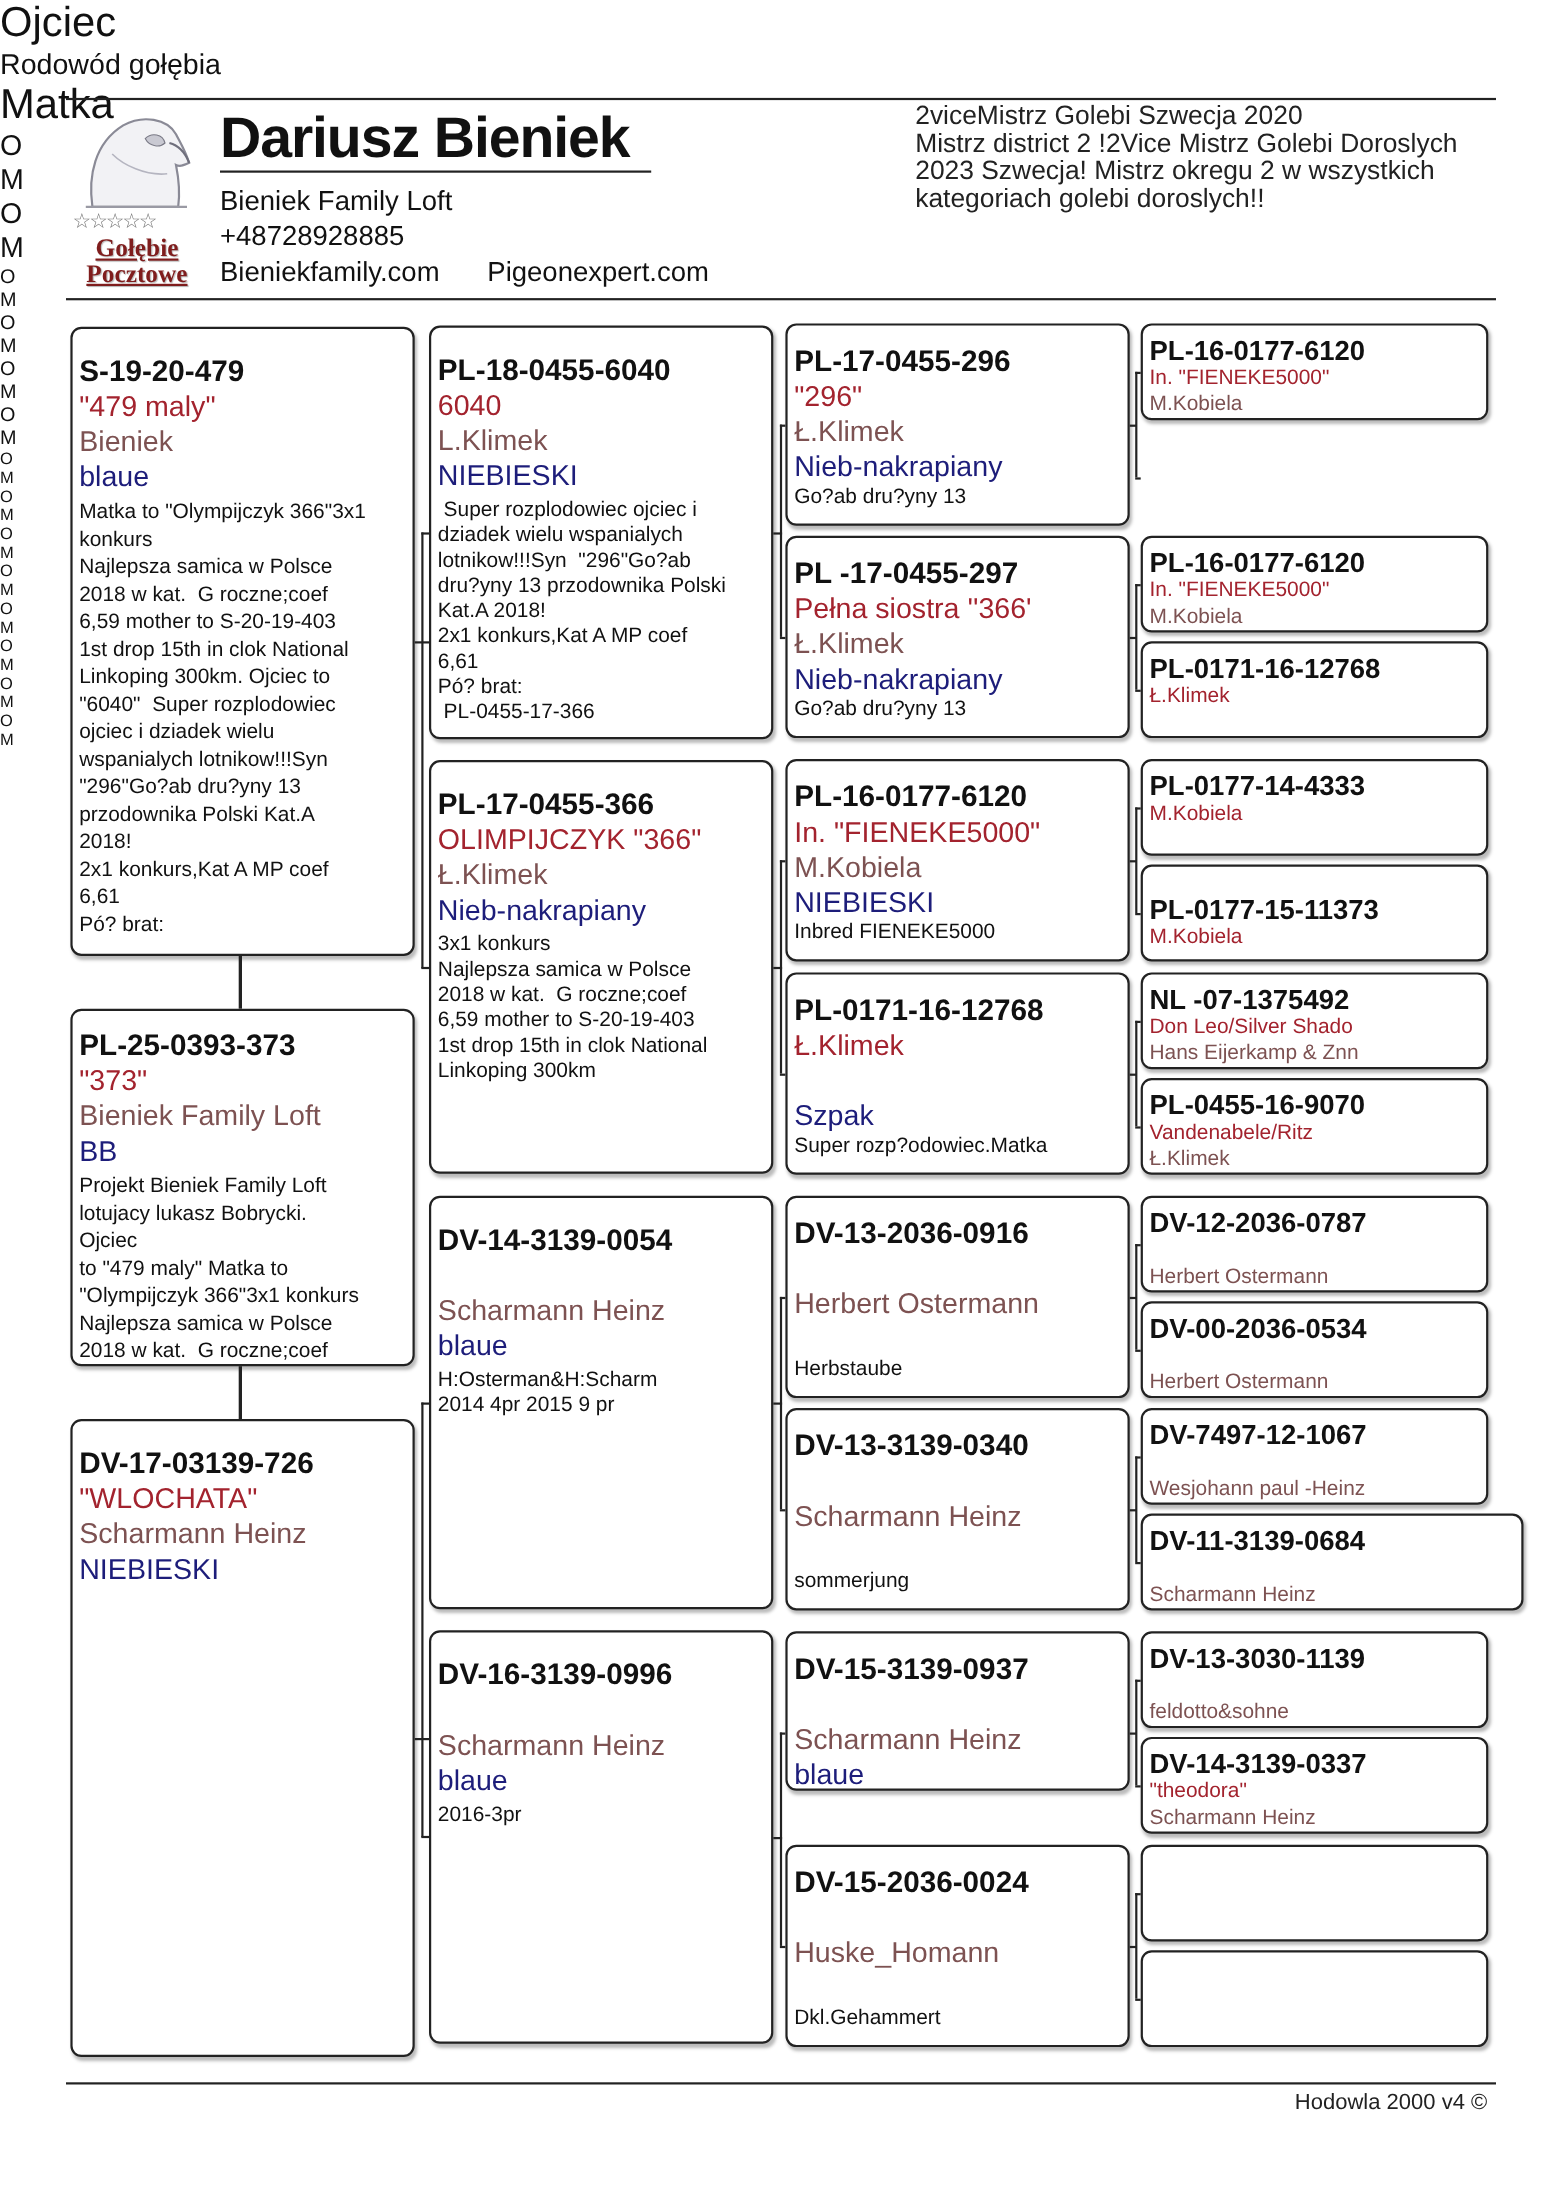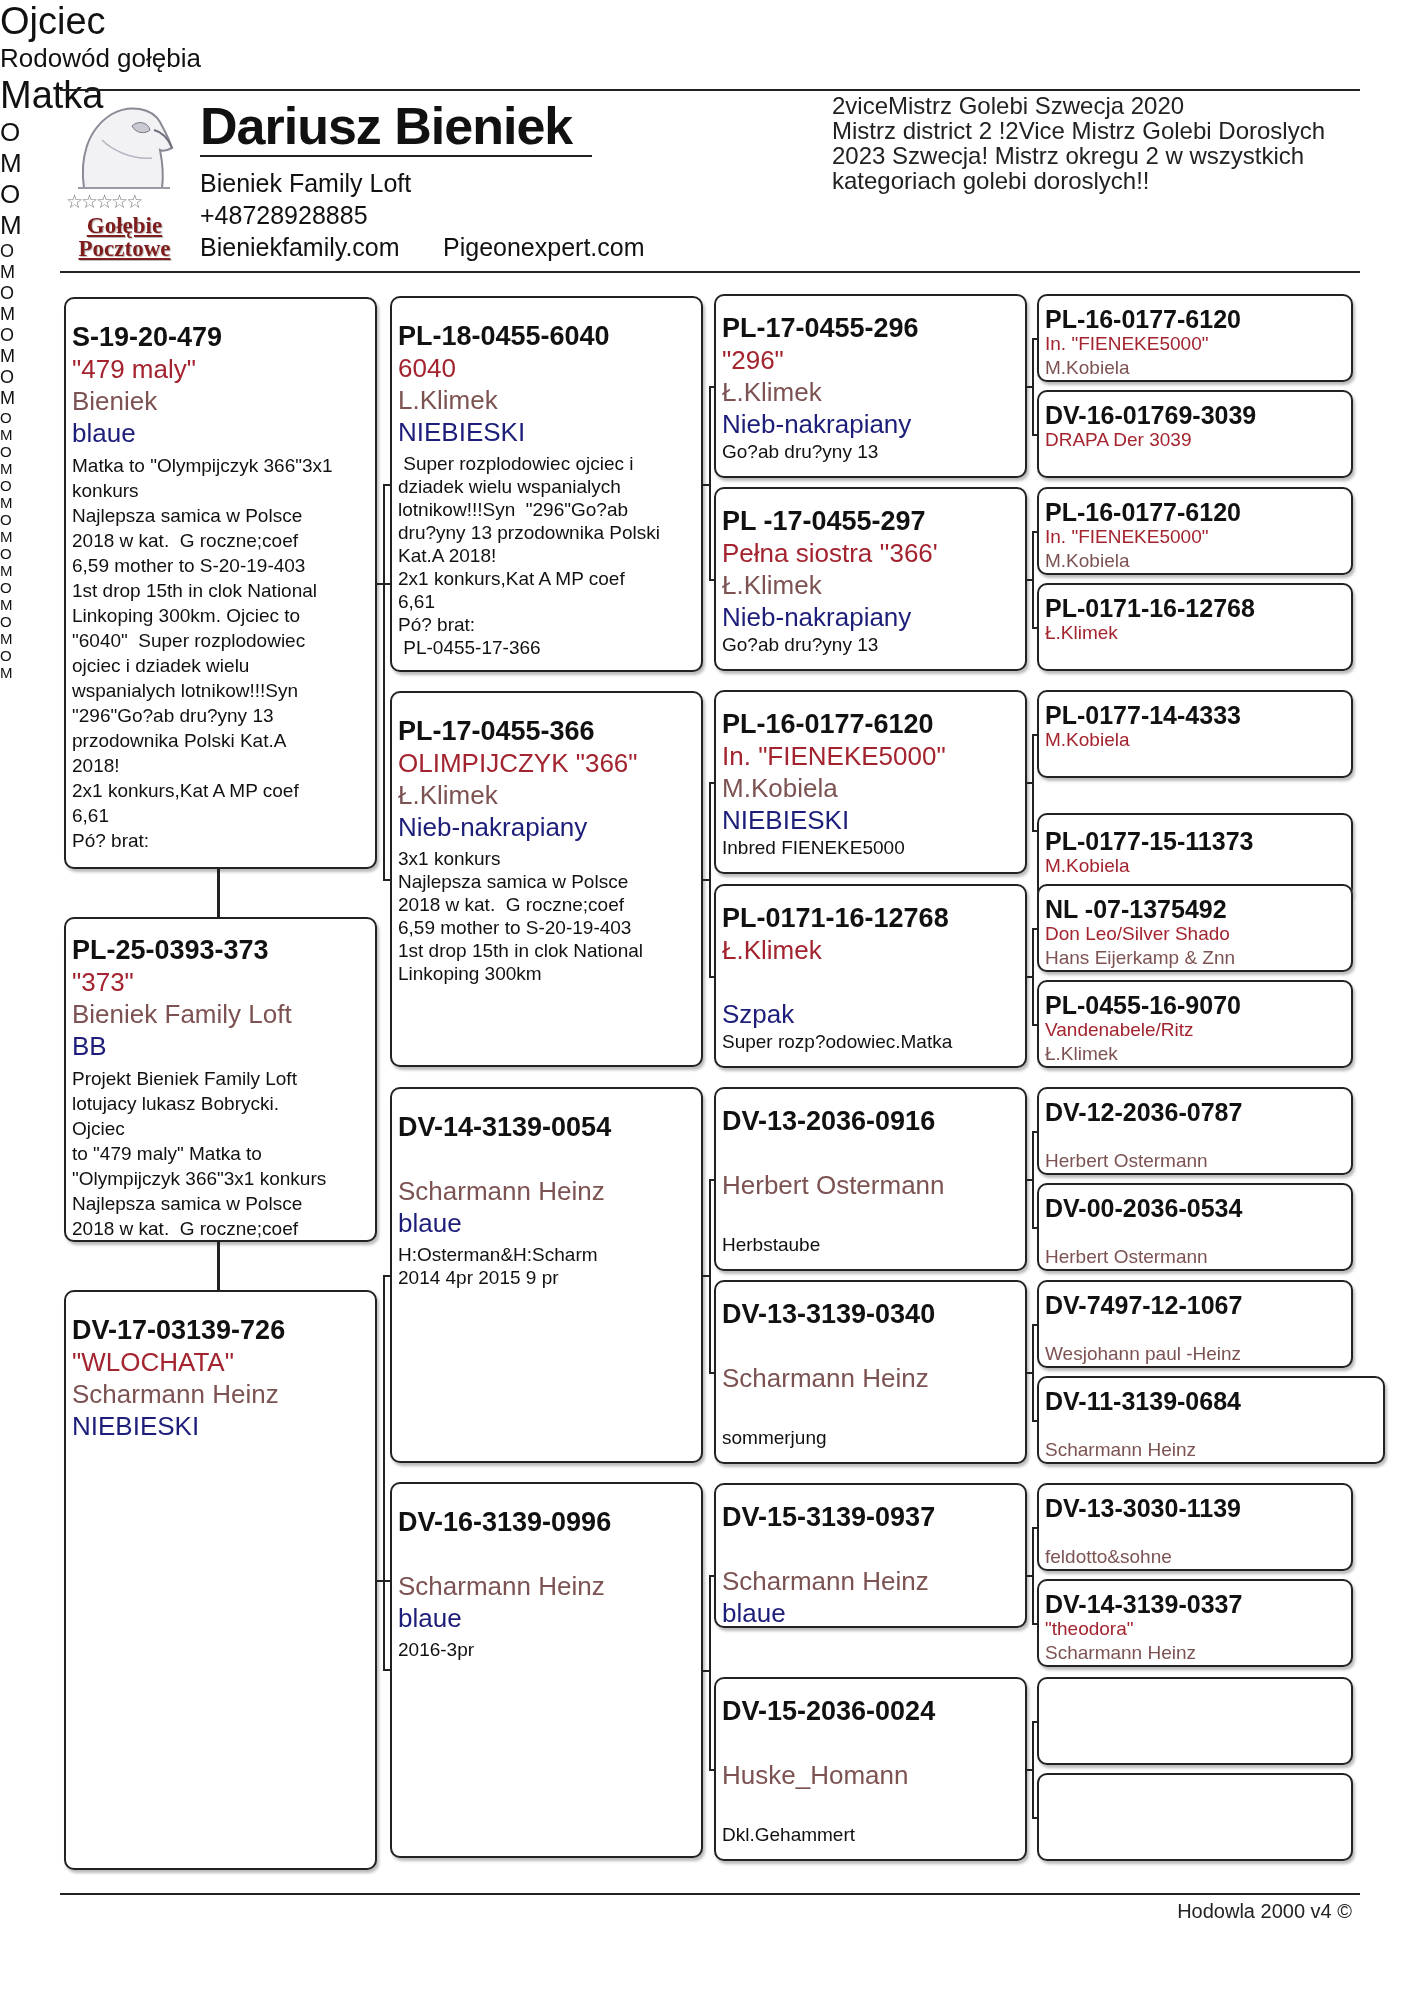--- a/index.html
+++ b/index.html
@@ -249,45 +249,40 @@
     <div class="conn" style="left:703px;top:1670px;width:8px;height:2px;"></div>
     <div class="conn" style="left:709px;top:1575px;width:2px;height:194px;"></div>
     <div class="conn" style="left:709px;top:1575px;width:5px;height:2px;"></div>
     <div class="conn" style="left:709px;top:1769px;width:5px;height:2px;"></div>
     <div class="box c4" style="left:1037px;top:294px;width:316px;height:88px;padding-top:10.25px;">
       <div class="ring">PL-16-0177-6120</div>
       <div class="pname">In. "FIENEKE5000"</div>
       <div class="breeder">M.Kobiela</div>
     </div>
     <div class="legend" style="left: 1077px; top: 285.75px; font-size: 15px;">O</div>
-    <div class="box c4" style="left:1037px;top:390px;width:316px;height:88px;padding-top:10.25px;">
-      <div class="ring">DV-16-01769-3039</div>
-      <div class="pname">DRAPA Der 3039</div>
-      <div class="breeder"></div>
-    </div>
     <div class="legend" style="left: 1077px; top: 381.75px; font-size: 15px;">M</div>
     <div class="box c4" style="left:1037px;top:487px;width:316px;height:88px;padding-top:10.25px;">
       <div class="ring">PL-16-0177-6120</div>
       <div class="pname">In. "FIENEKE5000"</div>
       <div class="breeder">M.Kobiela</div>
     </div>
     <div class="legend" style="left: 1077px; top: 478.75px; font-size: 15px;">O</div>
     <div class="box c4" style="left:1037px;top:583px;width:316px;height:88px;padding-top:10.25px;">
       <div class="ring">PL-0171-16-12768</div>
       <div class="pname">Ł.Klimek</div>
       <div class="breeder"></div>
     </div>
     <div class="legend" style="left: 1077px; top: 574.75px; font-size: 15px;">M</div>
     <div class="box c4" style="left:1037px;top:690px;width:316px;height:88px;padding-top:10.25px;">
       <div class="ring">PL-0177-14-4333</div>
       <div class="pname">M.Kobiela</div>
       <div class="breeder"></div>
     </div>
     <div class="legend" style="left: 1077px; top: 681.75px; font-size: 15px;">O</div>
-    <div class="box c4" style="left:1037px;top:813px;width:316px;height:88px;padding-top:13px;">
+    <div class="box c4" style="left:1037px;top:786px;width:316px;height:88px;padding-top:26px;">
       <div class="ring">PL-0177-15-11373</div>
       <div class="pname">M.Kobiela</div>
       <div class="breeder"></div>
     </div>
     <div class="legend" style="left: 1077px; top: 777.75px; font-size: 15px;">M</div>
     <div class="box c4" style="left:1037px;top:884px;width:316px;height:88px;padding-top:10.25px;">
       <div class="ring">NL -07-1375492</div>
       <div class="pname">Don Leo/Silver Shado</div>
       <div class="breeder">Hans Eijerkamp &amp; Znn</div>
     </div>

